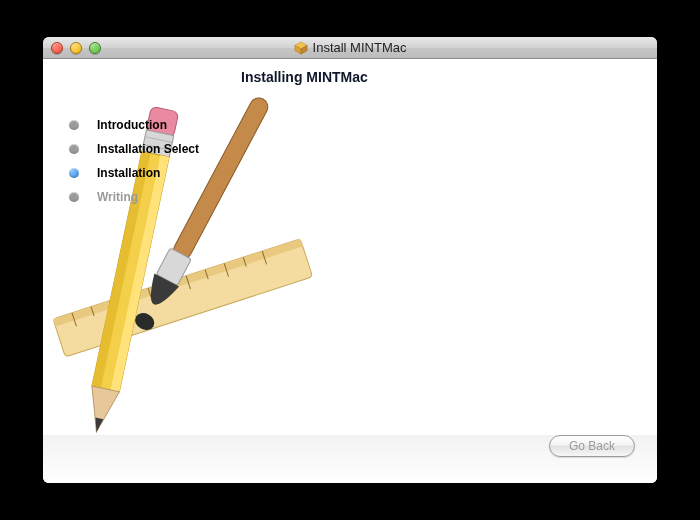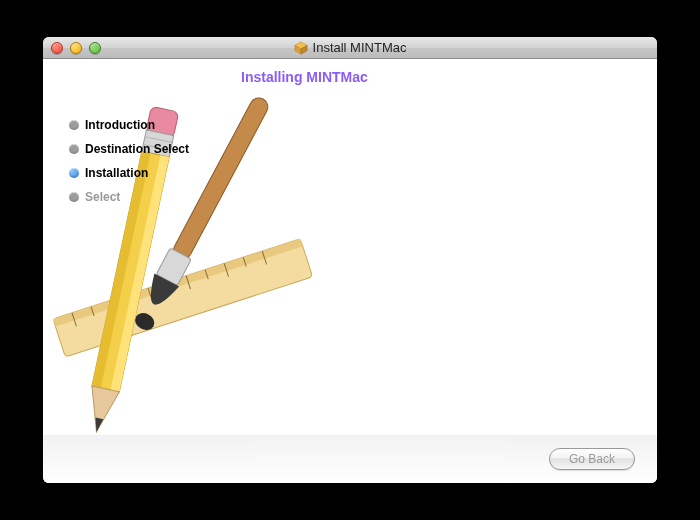--- a/index.html
+++ b/index.html
@@ -77,40 +77,40 @@
       overflow: hidden;
     }
     .header-row {
       padding: 10px 20px 6px 198px;
       position: relative;
       z-index: 2;
     }
     .header-row h2 {
       font-size: 14px;
       font-weight: bold;
-      color: #8b5cf6;
+      color: #0f172a;
     }
     .body-row {
       flex: 1;
       display: flex;
       position: relative;
       z-index: 2;
       padding: 0 20px 10px 20px;
     }
     .sidebar {
       width: 176px;
       padding-top: 22px;
     }
     .steps {
       list-style: none;
     }
     .steps li {
       display: flex;
       align-items: center;
-      gap: 6px;
+      gap: 18px;
       font-size: 12px;
       font-weight: bold;
       color: #000;
       padding: 5px 0 5px 6px;
     }
     .steps li.inactive {
       color: #9a9a9a;
       font-weight: bold;
     }
     .bullet {
@@ -157,21 +157,20 @@
           rgba(255,255,255,0) 1px 6px),
         linear-gradient(to bottom, #9bcaf7 0%, #4f9ae6 45%, #1e6fd4 50%, #5aa3ea 100%);
       border-right: 1px solid #3a7bc4;
       border-radius: 3px 0 0 3px;
     }
     .footer-row {
       height: 48px;
       background: linear-gradient(to bottom, #f2f2f2, #ffffff);
       display: flex;
       justify-content: flex-end;
-      align-items: center;
       gap: 14px;
       padding: 0 22px;
       position: relative;
       z-index: 2;
     }
     .aqua-btn {
       min-width: 86px;
       height: 22px;
       border-radius: 11px;
       border: 1px solid #9a9a9a;
@@ -264,29 +263,29 @@
 
     <div class="body-row">
       <div class="sidebar">
         <ul class="steps">
           <li>
             <span class="bullet"></span>
             <span>Introduction</span>
           </li>
           <li>
             <span class="bullet"></span>
-            <span>Destination Select</span>
+            <span>Installation Select</span>
           </li>
           <li>
             <span class="bullet active"></span>
             <span>Installation</span>
           </li>
           <li class="inactive">
             <span class="bullet"></span>
-            <span>Select</span>
+            <span>Writing</span>
           </li>
         </ul>
       </div>
 
     </div>
 
     <div class="footer-row">
       <button class="aqua-btn disabled">Go Back</button>
     </div>
 

